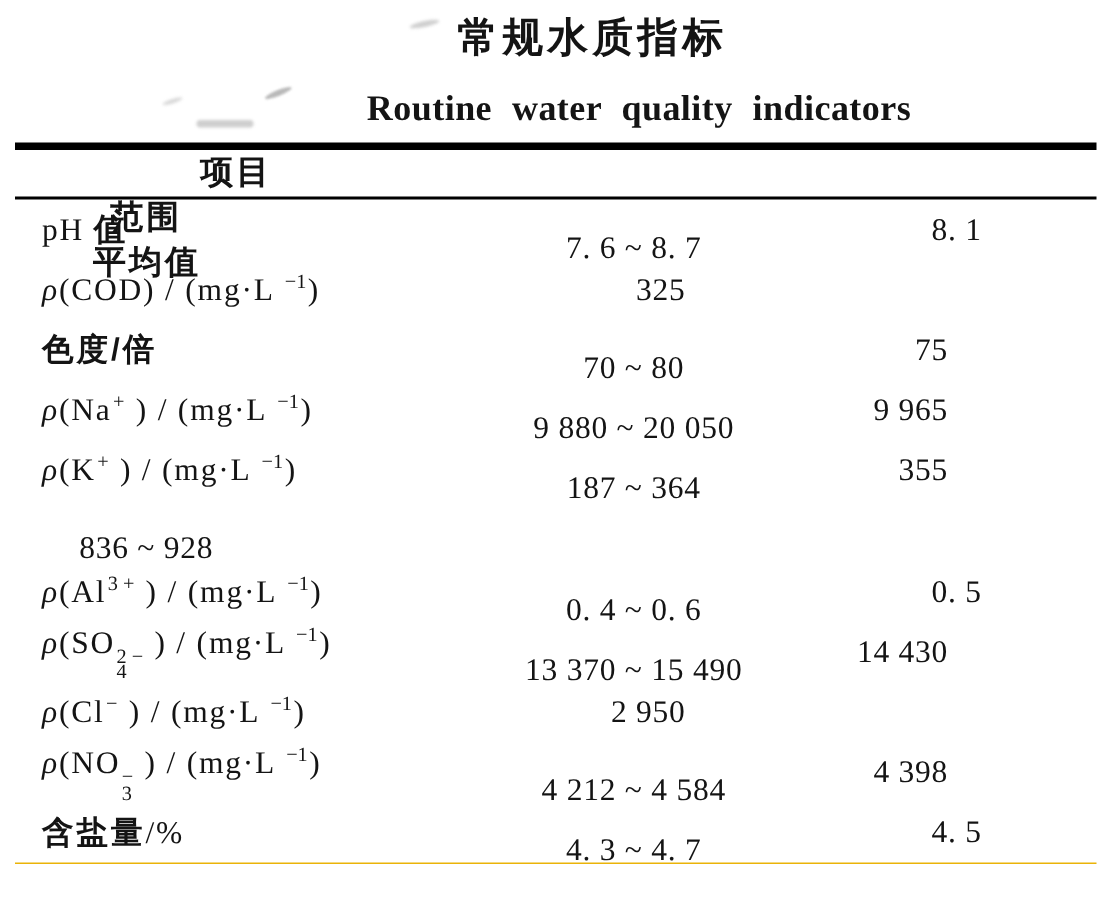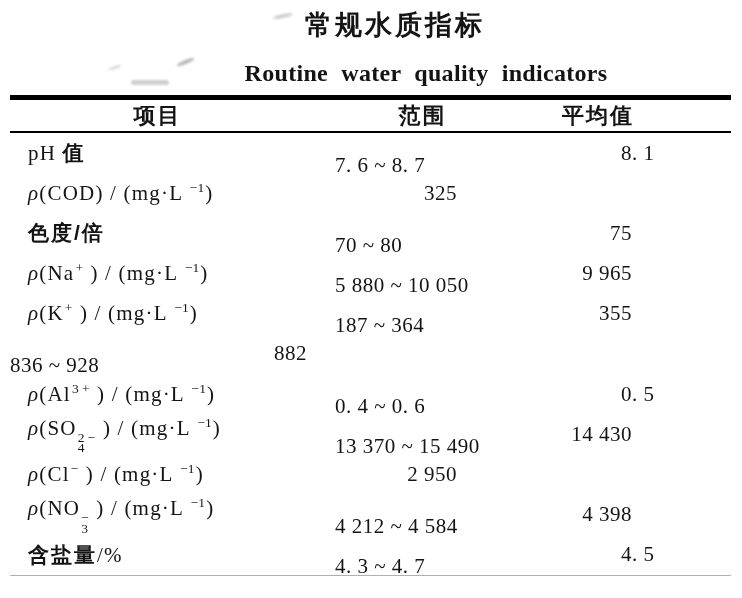--- a/index.html
+++ b/index.html
@@ -27,33 +27,33 @@
   
   .smudge{position:absolute;pointer-events:none;}
   .sm-a{left:273px;top:14px;width:20px;height:4px;background:#bfbfbf;border-radius:50%;transform:rotate(-12deg);filter:blur(1px);opacity:.75;}
   .sm-b{left:176px;top:60px;width:19px;height:4px;background:#a8a8a8;border-radius:50%;transform:rotate(-22deg);filter:blur(.8px);opacity:.8;}
   .sm-c{left:131px;top:80px;width:38px;height:5px;background:#c3c3c3;border-radius:3px;filter:blur(1.1px);opacity:.8;}
   .sm-d{left:108px;top:66px;width:14px;height:3px;background:#c7c7c7;border-radius:50%;transform:rotate(-18deg);filter:blur(1px);opacity:.7;}
 
   
   .tbl{position:absolute;top:95px;left:10px;width:721px;}
   .thead{
-    display:flex;align-items:center;height:31px;
+    display:flex;height:31px;
     border-top:5px solid #000;border-bottom:2px solid #000;
     font-family:Liberation Sans, sans-serif;
-    font-weight:700;font-size:22px;letter-spacing:2px;
+    font-weight:700;font-size:22px;letter-spacing:2px;flex-direction:column;
   }
   .h1{width:325px;text-align:center;padding-right:30px;box-sizing:border-box;}
   .h2{width:175px;text-align:center;}
   .h3{width:221px;text-align:center;padding-right:45px;box-sizing:border-box;}
 
   .tbody{border-bottom:1px solid #eab308;}
   .row{display:flex;align-items:center;height:40.18px;font-size:21px;}
   .c1{width:325px;padding-left:18px;box-sizing:border-box;letter-spacing:1.2px;white-space:pre;}
-  .c2{width:175px;white-space:pre;letter-spacing:.5px;margin-top:24px;}
+  .c2{width:175px;text-align:center;white-space:pre;letter-spacing:.5px;margin-top:24px;}
   .c3{width:221px;display:flex;white-space:pre;letter-spacing:.5px;}
   .c3 .int{width:122px;text-align:right;}
   .c3 .dec{width:99px;text-align:left;}
 
   
   .i{font-style:italic;}
   .b{font-family:"Liberation Sans","DejaVu Sans",sans-serif;font-weight:700;letter-spacing:2px;}
   .sup{font-size:13.5px;position:relative;top:-8px;letter-spacing:0;margin:0 1px;}
   .stk{
     display:inline-flex;flex-direction:column;text-align:left;
@@ -90,31 +90,30 @@
           <div class="c1"><span class="i">ρ</span><span>(COD) / (mg·L </span><span class="sup">−1</span><span>)</span></div>
           <div class="c3"><span class="int">325</span><span class="dec"></span></div>
         </div>
         <div class="row">
           <div class="c1"><span class="b">色度/倍</span></div>
           <div class="c2">70 ~ 80</div>
           <div class="c3"><span class="int">75</span><span class="dec"></span></div>
         </div>
         <div class="row">
           <div class="c1"><span class="i">ρ</span><span>(Na</span><span class="sup">+</span><span> ) / (mg·L </span><span class="sup">−1</span><span>)</span></div>
-          <div class="c2">5 880 ~ 10 050</div>
+          <div class="c2">9 880 ~ 20 050</div>
           <div class="c3"><span class="int">9 965</span><span class="dec"></span></div>
         </div>
         <div class="row">
           <div class="c1"><span class="i">ρ</span><span>(K</span><span class="sup">+</span><span> ) / (mg·L </span><span class="sup">−1</span><span>)</span></div>
           <div class="c2">187 ~ 364</div>
           <div class="c3"><span class="int">355</span><span class="dec"></span></div>
         </div>
         <div class="row">
           <div class="c2">836 ~ 928</div>
-          <div class="c3"><span class="int">882</span><span class="dec"></span></div>
         </div>
         <div class="row">
           <div class="c1"><span class="i">ρ</span><span>(Al</span><span class="sup">3 +</span><span> ) / (mg·L </span><span class="sup">−1</span><span>)</span></div>
           <div class="c2">0. 4 ~ 0. 6</div>
           <div class="c3"><span class="int">0</span><span class="dec">. 5</span></div>
         </div>
         <div class="row">
           <div class="c1"><span class="i">ρ</span><span>(SO</span><span class="stk"><span class="stk-u">2 −</span><span class="stk-d">4</span></span><span> ) / (mg·L </span><span class="sup">−1</span><span>)</span></div>
           <div class="c2">13 370 ~ 15 490</div>
           <div class="c3"><span class="int">14 430</span><span class="dec"></span></div>

